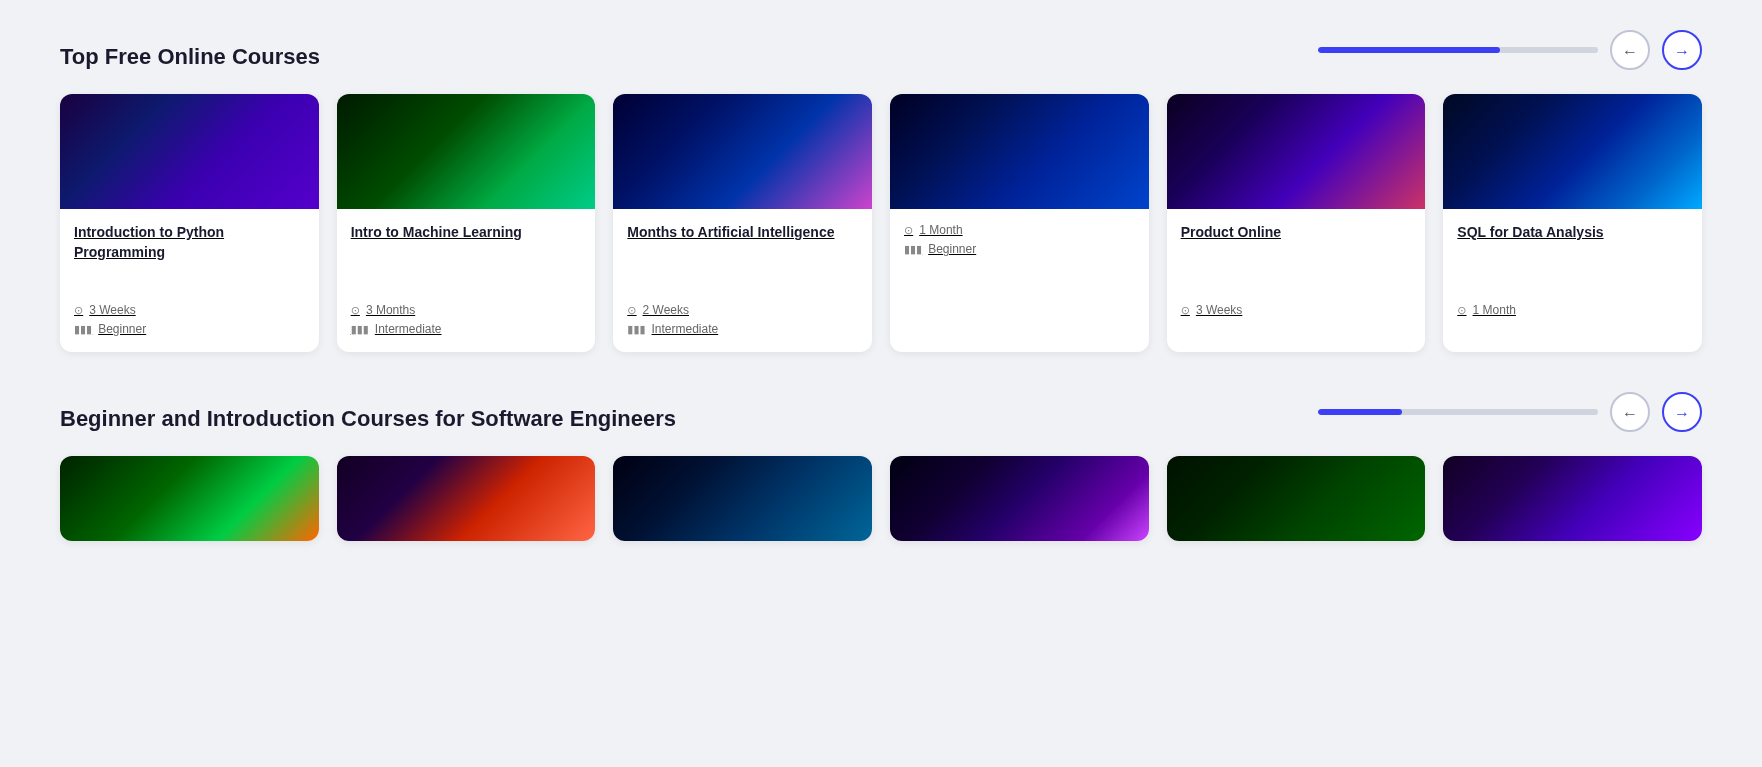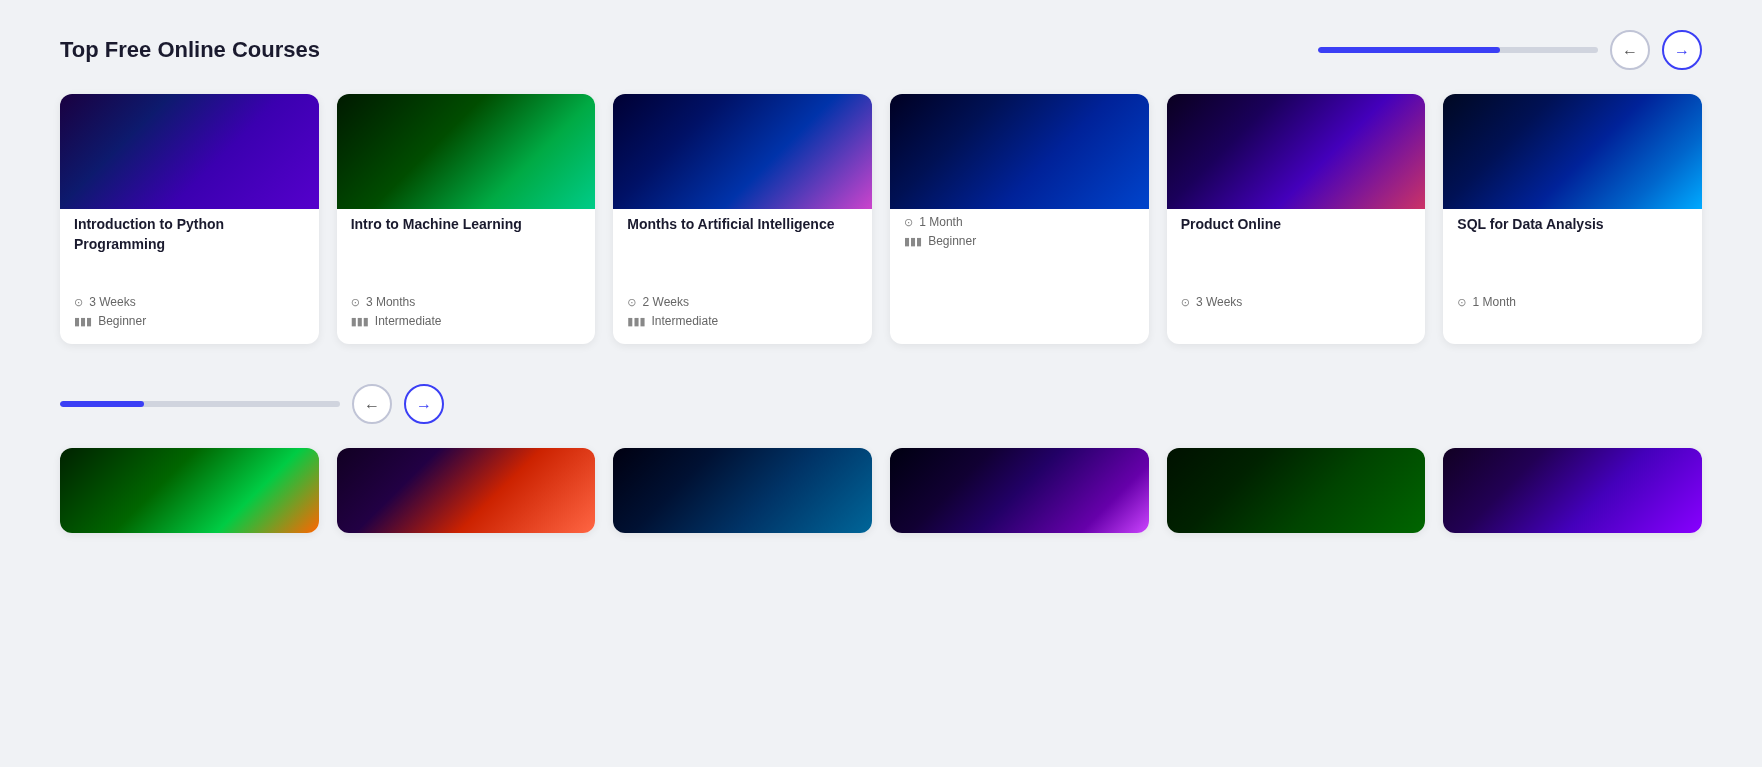--- a/index.html
+++ b/index.html
@@ -8,21 +8,21 @@
       background: #f0f2f5;
       padding: 30px 60px;
       min-height: 767px;
     }
 
     
     .section { margin-bottom: 40px; }
 
     .section-header {
       display: flex;
-      align-items: center;
+      align-items: flex-end;
       justify-content: space-between;
       margin-bottom: 24px;
     }
 
     .section-title {
       font-size: 22px;
       font-weight: 700;
       color: #1a1a2e;
     }
 
@@ -98,21 +98,22 @@
     .img-bottom3 { background: linear-gradient(135deg, #000011 0%, #001133 30%, #003366 60%, #006699 100%); }
     .img-bottom4 { background: linear-gradient(135deg, #000011 0%, #110033 30%, #220066 50%, #6600aa 80%, #cc44ff 100%); }
     .img-bottom5 { background: linear-gradient(135deg, #001100 0%, #002200 30%, #004400 60%, #006600 100%); }
     .img-bottom6 { background: linear-gradient(135deg, #110022 0%, #220055 30%, #4400bb 60%, #8800ff 100%); }
 
     
     .card-img-placeholder { position: relative; overflow: hidden; }
     .card-img-placeholder::after { content: ''; position: absolute; inset: 0; }
 
     .card-body {
-      padding: 6px 14px 16px;
+      padding: 14px 14px 16px;
+      text-decoration: underline;
     }
 
     .card-title {
       font-size: 14px;
       font-weight: 700;
       color: #1a1a2e;
       line-height: 1.4;
       margin-bottom: 20px;
       min-height: 60px;
     }
@@ -243,20 +244,21 @@
         </div>
 
       </div>
     </div>
   </div>
     </div>
 </div>
 
 <div class="section">
   <div class="section-header">
+    <h2 class="section-title">Beginner and Introduction Courses for Software Engineers</h2>
     <div class="header-right">
       <div class="progress-bar-container">
         <div class="progress-bar-fill" style="width: 30%"></div>
       </div>
       <button class="nav-btn">←</button>
       <button class="nav-btn active">→</button>
     </div>
   </div>
 
   <div class="cards-row" id="s2-cards">

